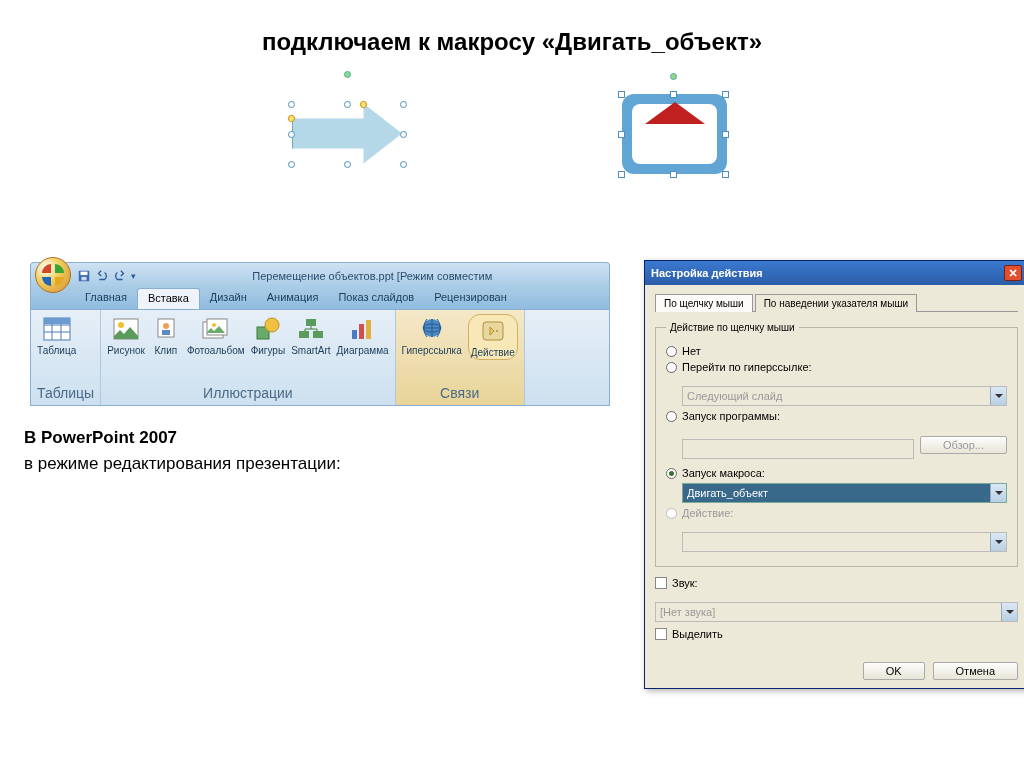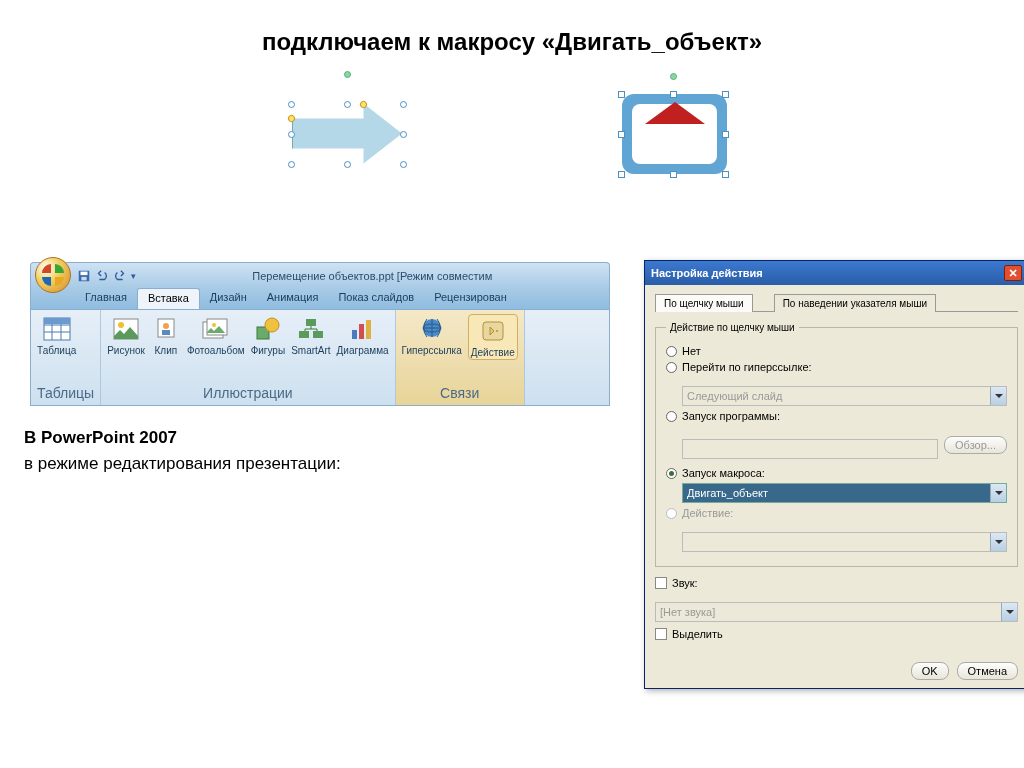--- a/index.html
+++ b/index.html
@@ -40,36 +40,36 @@
 .ritem { display: flex; flex-direction: column; align-items: center; gap: 2px; width: auto; cursor: pointer; }
 .ritem-ico { width: 30px; height: 30px; display: flex; align-items: center; justify-content: center; }
 .ritem-lbl { font-size: 10px; color: #1a3c5a; text-align: center; line-height: 1; }
 .rgroup-title { font-size: 14px; color: #4a6a88; text-align: center; margin-top: 18px; }
 
 
 .dialog { position: absolute; top: 260px; left: 644px; width: 385px; background: #ece9d8; border: 1px solid #0a246a; font-size: 11px; box-shadow: 2px 2px 6px rgba(0,0,0,.3); }
 .dlg-title { background: linear-gradient(#3b79d0, #2a5da8); color: #fff; padding: 4px 6px; display: flex; justify-content: space-between; align-items: center; font-weight: bold; font-size: 11px; }
 .dlg-close { width: 18px; height: 16px; background: #e05030; border: 1px solid #7a2010; color: #fff; display: flex; align-items: center; justify-content: center; cursor: pointer; font-size: 11px; border-radius: 2px; }
 .dlg-body { padding: 8px 10px 10px; }
-.dlg-tabs { display: flex; border-bottom: 1px solid #999; gap: 19px; }
+.dlg-tabs { display: flex; border-bottom: 1px solid #999; }
 .dlg-tab { padding: 3px 8px; background: #ece9d8; border: 1px solid #999; border-bottom: none; margin-right: 2px; position: relative; top: 1px; font-size: 10px; cursor: pointer; }
 .dlg-tab.active { background: #fcfbf8; z-index: 1; }
 .fieldset { border: 1px solid #b8b8a8; margin: 10px 0; padding: 8px 10px 10px; }
 .fieldset legend { font-size: 10px; padding: 0 4px; }
 .radio-row { display: flex; align-items: center; gap: 5px; margin: 4px 0; font-size: 11px; }
 .radio { width: 11px; height: 11px; border: 1px solid #666; border-radius: 50%; display: inline-flex; align-items: center; justify-content: center; background: #fff; }
 .radio.checked::after { content: ""; width: 5px; height: 5px; background: #3a7030; border-radius: 50%; }
 .combo { width: 100%; height: 20px; background: #fff; border: 1px solid #7a9; display: flex; align-items: center; padding: 0 4px; margin: 2px 0 4px 16px; width: calc(100% - 16px); font-size: 11px; color: #888; position: relative; }
 .combo.disabled { background: #ece9d8; color: #999; border-color: #bbb; margin-top: 13px; }
 .combo.sel { background: #39698a; color: #fff; }
 .combo-arrow { position: absolute; right: 0; top: 0; bottom: 0; width: 16px; background: linear-gradient(#dce8f4, #b8d0e4); border-left: 1px solid #9ab; display: flex; align-items: center; justify-content: center; }
 .combo-arrow::after { content: ""; border-left: 4px solid transparent; border-right: 4px solid transparent; border-top: 4px solid #333; }
 .browse-row { display: flex; gap: 6px; align-items: center; margin-left: 16px; }
 .browse-row .combo { margin-left: 0; flex: 1; }
-.btn { background: linear-gradient(#fdfdfc, #e8e5d8); border: 1px solid #aaa; padding: 2px 10px; font-size: 11px; cursor: pointer; border-radius: 8px; }
+.btn { background: linear-gradient(#fdfdfc, #e8e5d8); border: 1px solid #aaa; padding: 2px 22px; font-size: 11px; cursor: pointer; border-radius: 2px; }
 .btn.disabled { color: #999; }
 .checkbox { width: 12px; height: 12px; border: 1px solid #888; background: #fff; display: inline-block; }
 .dlg-btns { display: flex; justify-content: flex-end; gap: 8px; padding: 8px 10px; background: #ece9d8; }
 
 
 .instructions { position: absolute; top: 425px; left: 24px; font-size: 17px; line-height: 1.55; width: 540px; }
 .instructions .hdr { font-weight: bold; }
 .instructions ul { list-style: none; }
 .instructions li::before { content: "• "; }
 
@@ -249,21 +249,21 @@
           <div class="ritem-ico">
               <svg width="26" height="24">
                 <circle cx="13" cy="11" r="9" fill="#4a8ac8"></circle>
                 <ellipse cx="13" cy="11" rx="9" ry="4" fill="none" stroke="#2a5a8a"></ellipse>
                 <path d="M13 2v18M4 11h18" stroke="#2a5a8a"></path>
                 <path d="M8 2a14 14 0 0 0 0 18M18 2a14 14 0 0 1 0 18" fill="none" stroke="#2a5a8a"></path>
               </svg>
             </div>
           <div class="ritem-lbl">Гиперссылка</div>
         </div>
-        <div class="ritem" style="background:#f8e8b8;border:1px solid #d0b060;border-radius:4px;padding:1px 2px">
+        <div class="ritem" style="background:#f8e8b8;border:1px solid #d0b060;border-radius:12px;padding:1px 2px">
           <div class="ritem-ico">
               <svg width="26" height="24">
                 <rect x="3" y="3" width="20" height="18" rx="3" fill="#e8d8a0" stroke="#b09040"></rect>
                 <path d="M10 8l4 4-4 4z" fill="#f0c860" stroke="#b09040"></path>
                 <circle cx="17" cy="12" r="1" fill="#b09040"></circle>
               </svg>
             </div>
           <div class="ritem-lbl">Действие</div>
         </div>
       </div>

